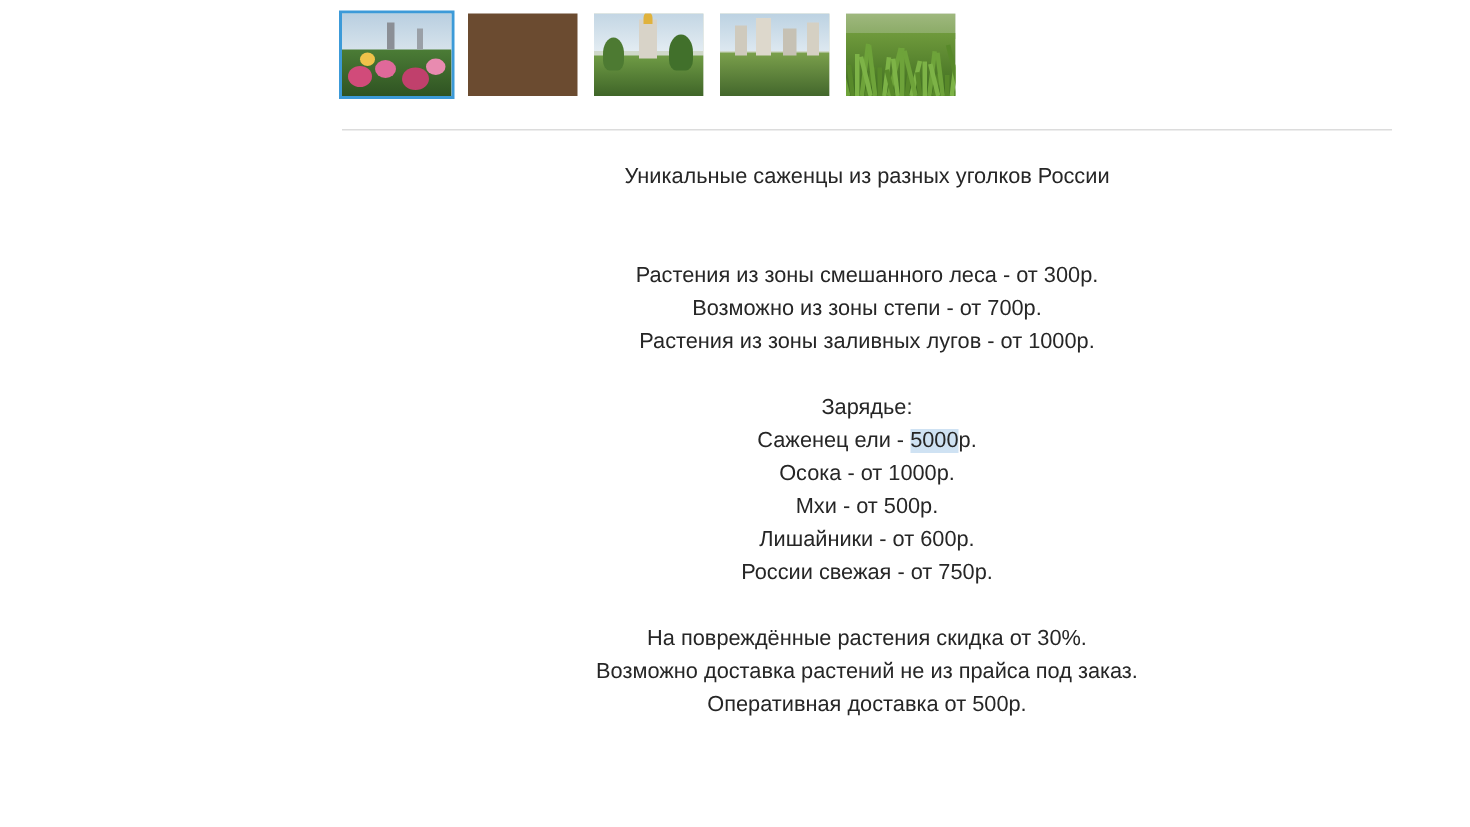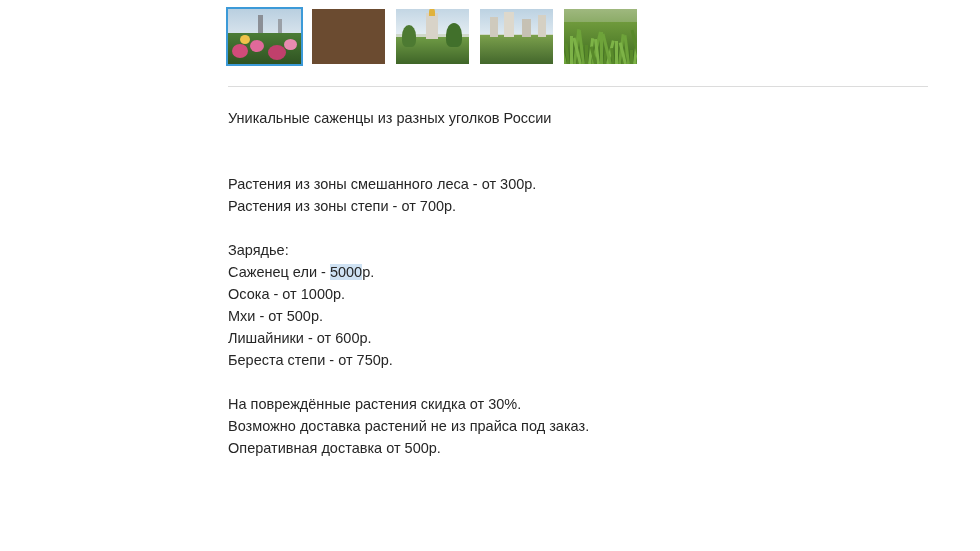--- a/index.html
+++ b/index.html
@@ -113,20 +113,21 @@
 
   
   .body-text {
     font-size: 14.5px;
     line-height: 22px;
     color: #262626;
     padding-top: 20px;
   }
   .body-text p {
     margin: 0;
+    text-align: center;
   }
   .spacer {
     height: 22px;
   }
   .highlight {
     background: #cfe2f3;
   }
 </style>
 </head>
 <body>
@@ -204,29 +205,30 @@
 
     <hr class="divider">
 
     <div class="body-text">
       <p>Уникальные саженцы из разных уголков России</p>
       <div class="spacer"></div>
 
       <div class="spacer"></div>
 
       <p>Растения из зоны смешанного леса - от 300р.</p>
-      <p>Растения из зоны степи - от 700р.</p>
+      <p>Возможно из зоны степи - от 700р.</p>
+      <p>Растения из зоны заливных лугов - от 1000р.</p>
       <div class="spacer"></div>
 
       <p>Зарядье:</p>
       <p><span>Саженец ели - </span><span class="highlight">5000</span><span>р.</span></p>
       <p>Осока - от 1000р.</p>
       <p>Мхи - от 500р.</p>
       <p>Лишайники - от 600р.</p>
-      <p>Береста степи - от 750р.</p>
+      <p>России свежая - от 750р.</p>
       <div class="spacer"></div>
 
       <p>На повреждённые растения скидка от 30%.</p>
       <p>Возможно доставка растений не из прайса под заказ.</p>
       <p>Оперативная доставка от 500р.</p>
 
     </div>
 
   </div>
 </div>

